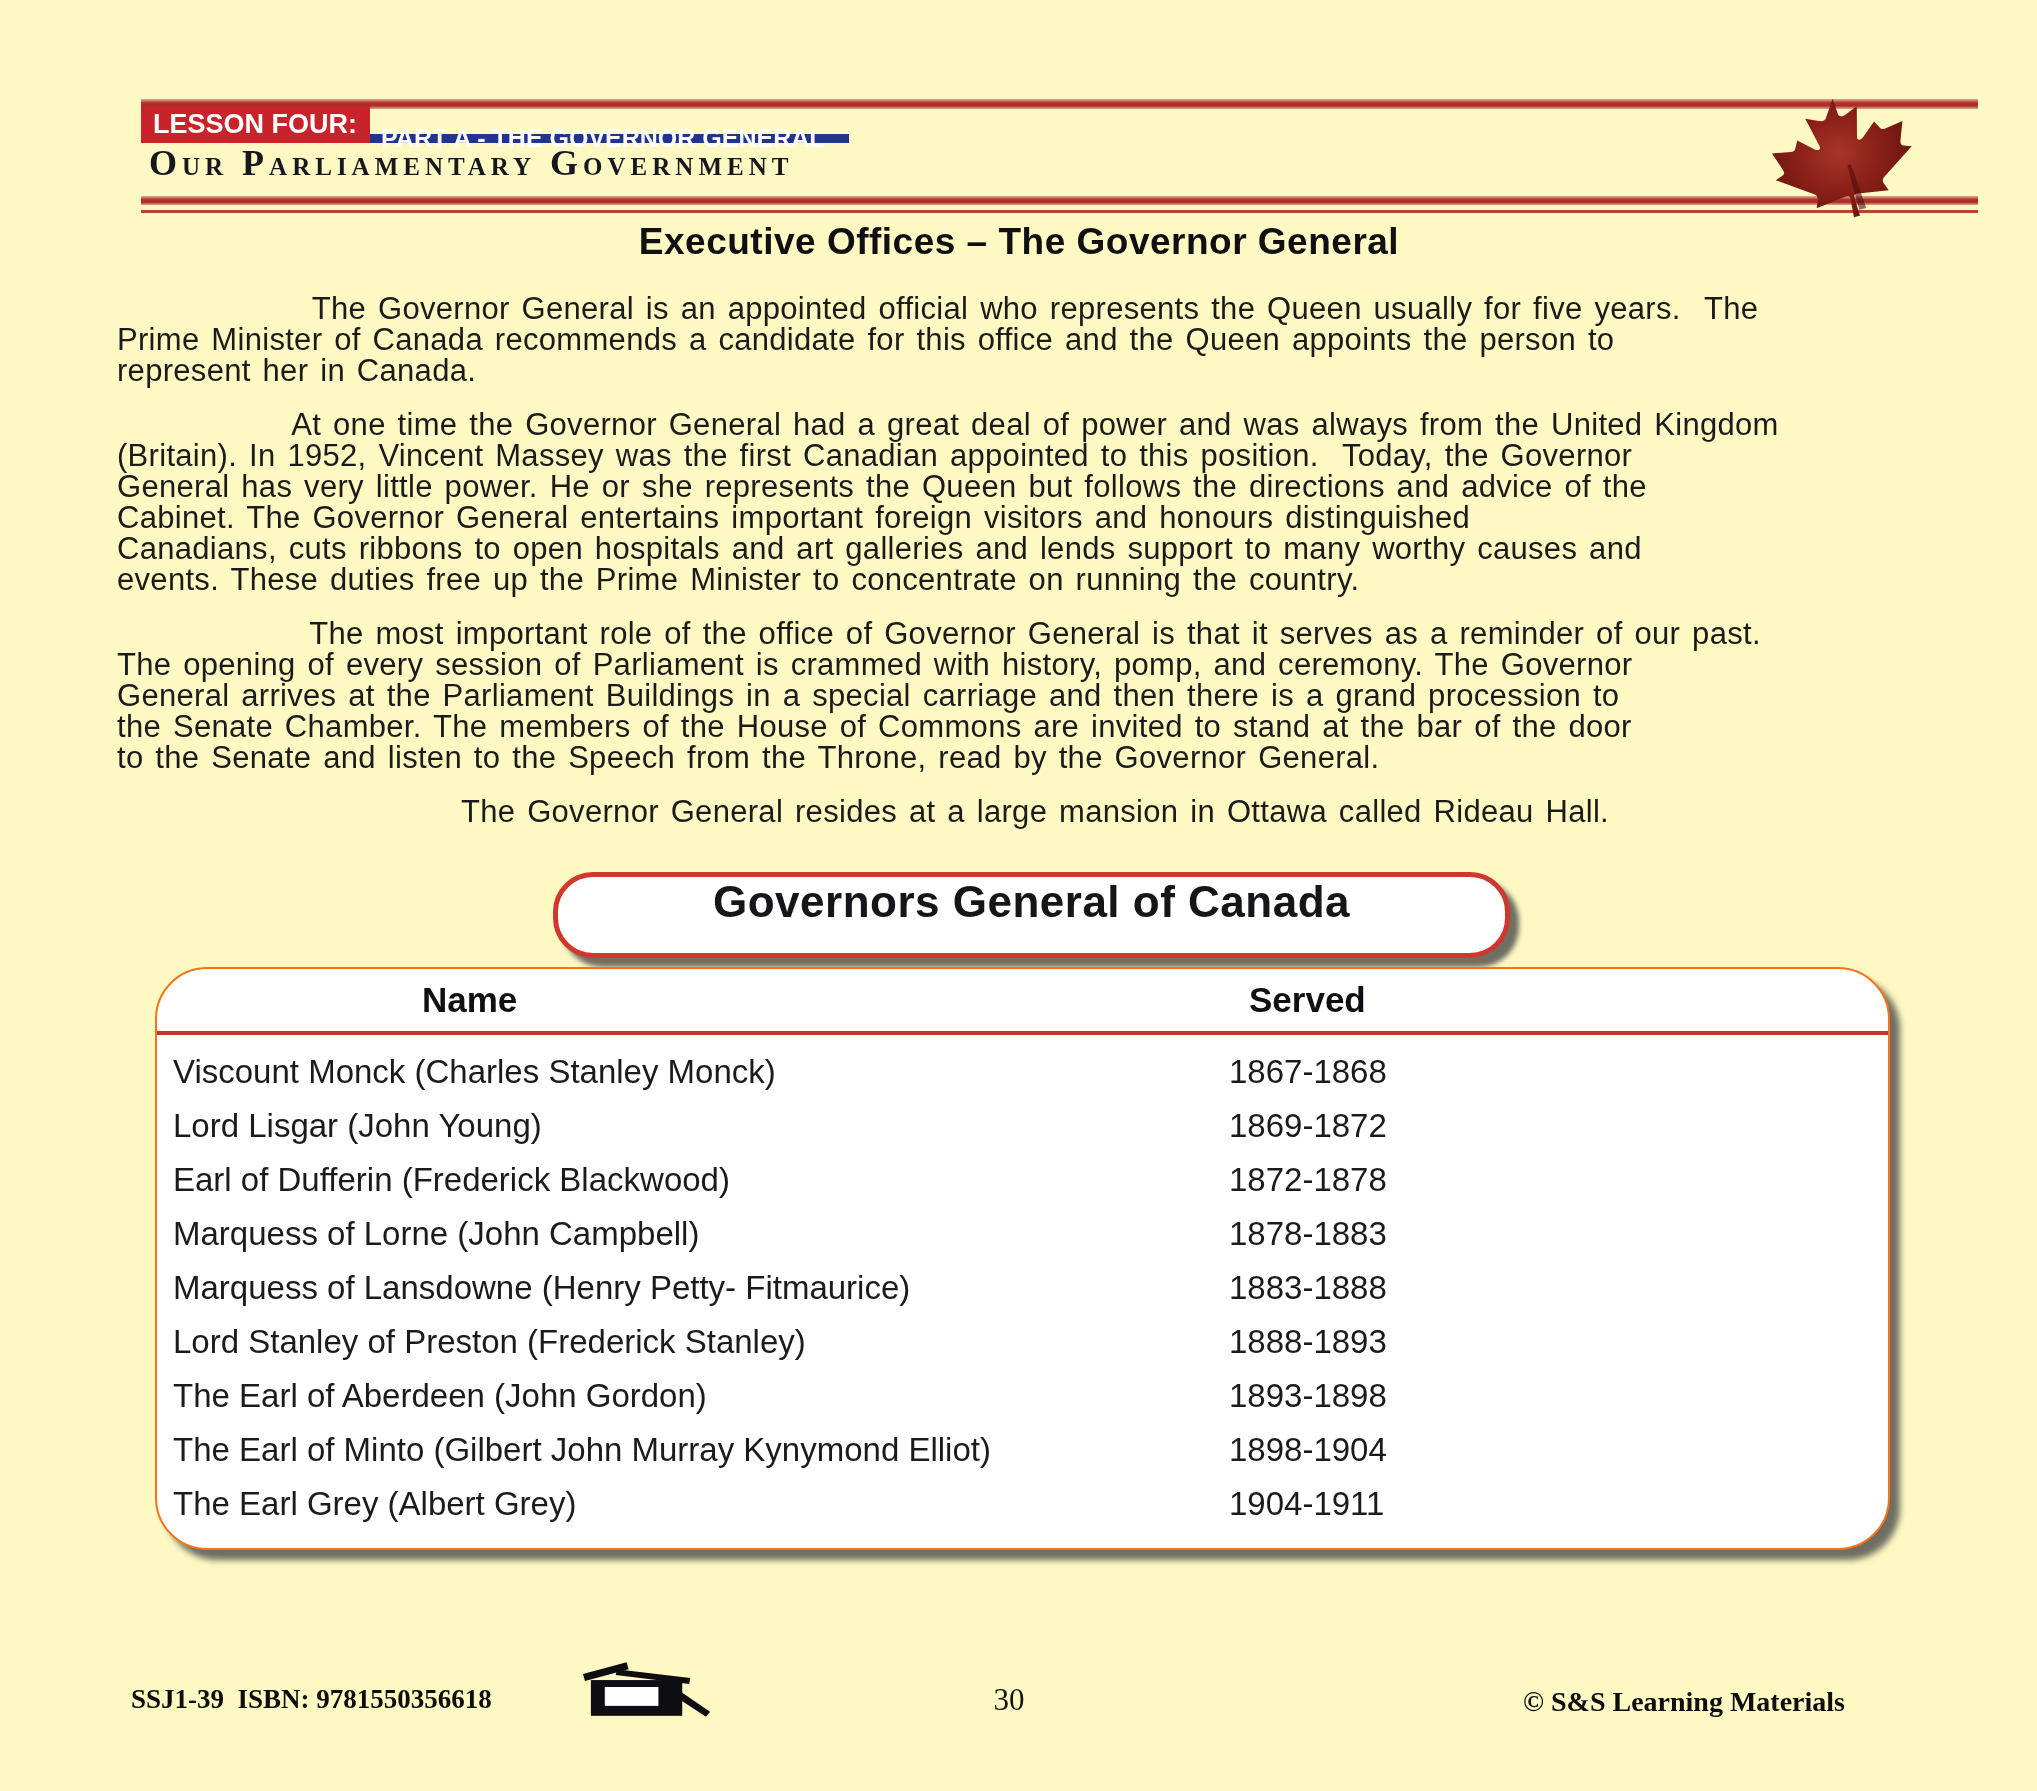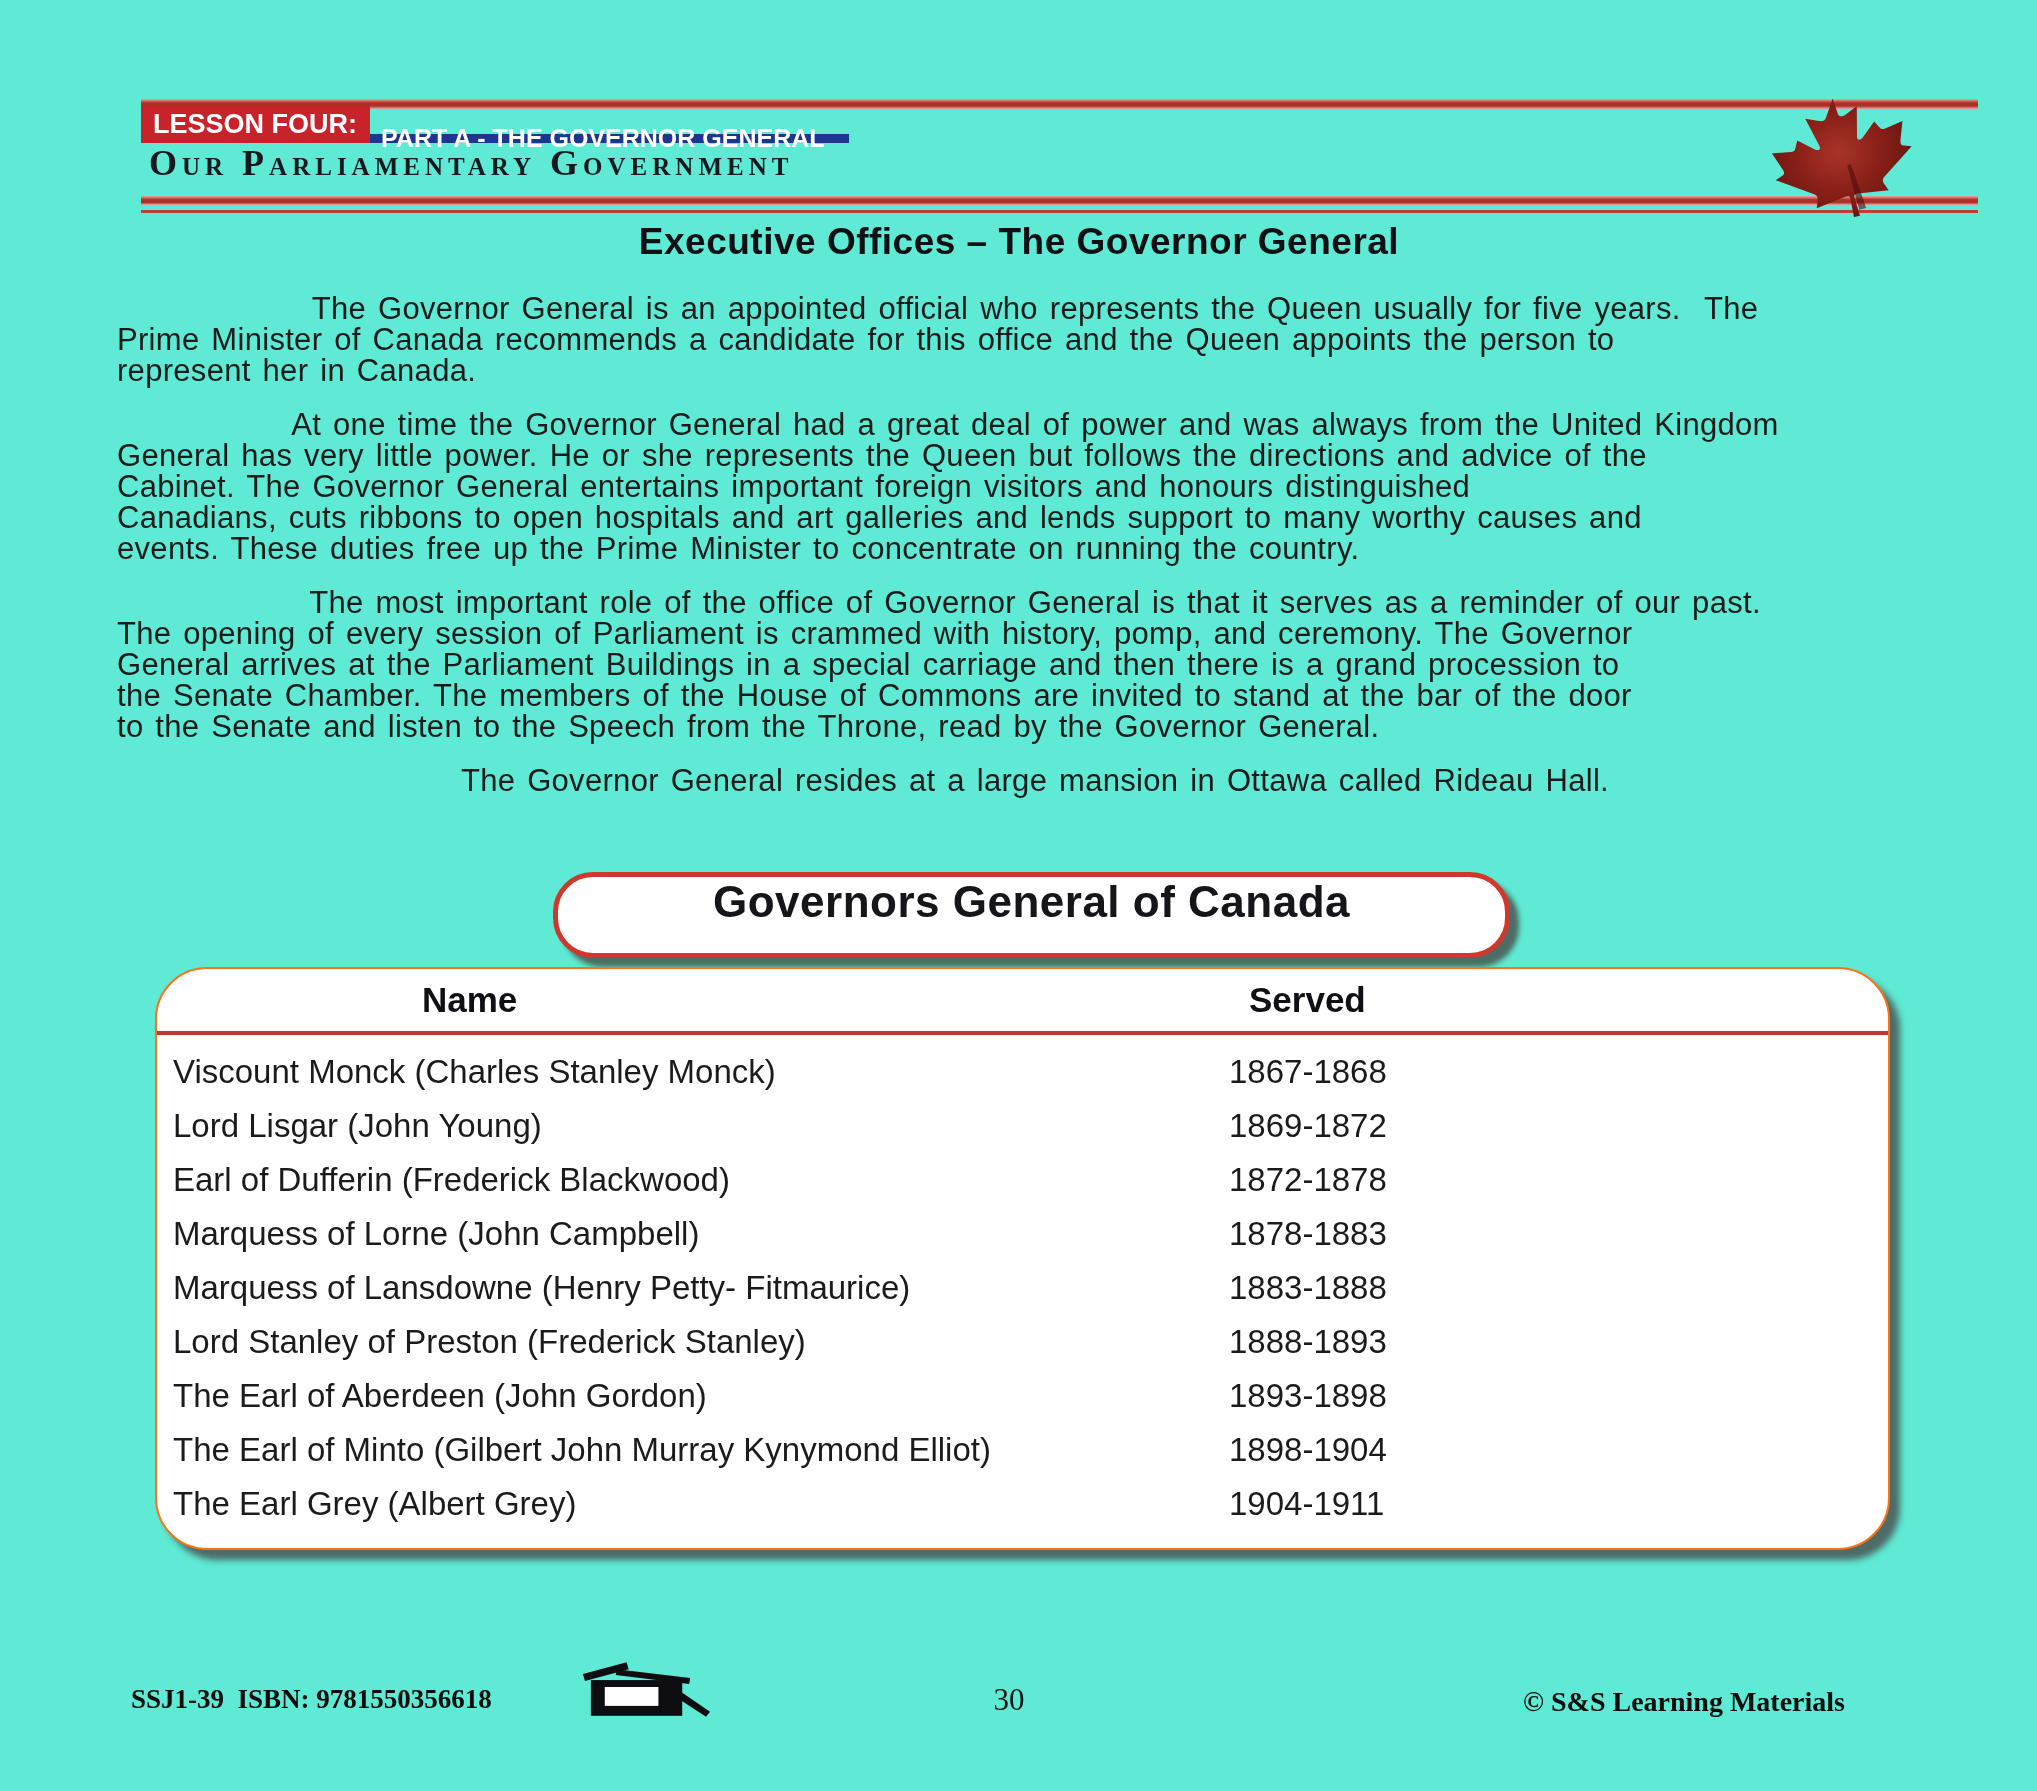--- a/index.html
+++ b/index.html
@@ -1,17 +1,17 @@
 <!DOCTYPE html>
 <html><head>
 <meta charset="utf-8">
 <style>
   html,body{margin:0;padding:0;background:#e9e9e9;}
   .page{
-    position:relative;width:2038px;height:1792px;background:#5eead4;
+    position:relative;width:2038px;height:1792px;background:#fef9c3;
     overflow:hidden;font-family:"Liberation Sans",sans-serif;color:#161616;
   }
   
   .rule-top{position:absolute;left:141px;right:60px;top:99px;height:10px;
     background:linear-gradient(180deg,#e7a89f 0%,#b23229 38%,#a92e25 68%,#e7a89f 100%);}
   .banner-labels{position:absolute;left:141px;top:106px;height:37px;display:flex;}
   .label-lesson{background:#c8232b;color:#fff;font-weight:bold;font-size:27px;
     display:flex;align-items:center;padding:0 13px 0 12px;letter-spacing:0;}
   .label-part{background:#1f3590;color:#fff;font-weight:bold;font-size:25px;
     display:flex;align-items:center;padding:0 24px 0 11px;margin-top:28px;}
@@ -87,20 +87,21 @@
 
   <div class="subtitle">Executive Offices – The Governor General</div>
   <div class="body-text" id="article-body">
       <div class="para">
         <div class="line first">The Governor General is an appointed official who represents the Queen usually for five years.  The</div>
         <div class="line">Prime Minister of Canada recommends a candidate for this office and the Queen appoints the person to</div>
         <div class="line">represent her in Canada.</div>
       </div>
       <div class="para">
         <div class="line first">At one time the Governor General had a great deal of power and was always from the United Kingdom</div>
+        <div class="line">(Britain). In 1952, Vincent Massey was the first Canadian appointed to this position.  Today, the Governor</div>
         <div class="line">General has very little power. He or she represents the Queen but follows the directions and advice of the</div>
         <div class="line">Cabinet. The Governor General entertains important foreign visitors and honours distinguished</div>
         <div class="line">Canadians, cuts ribbons to open hospitals and art galleries and lends support to many worthy causes and</div>
         <div class="line">events. These duties free up the Prime Minister to concentrate on running the country.</div>
       </div>
       <div class="para">
         <div class="line first">The most important role of the office of Governor General is that it serves as a reminder of our past.</div>
         <div class="line">The opening of every session of Parliament is crammed with history, pomp, and ceremony. The Governor</div>
         <div class="line">General arrives at the Parliament Buildings in a special carriage and then there is a grand procession to</div>
         <div class="line">the Senate Chamber. The members of the House of Commons are invited to stand at the bar of the door</div>

